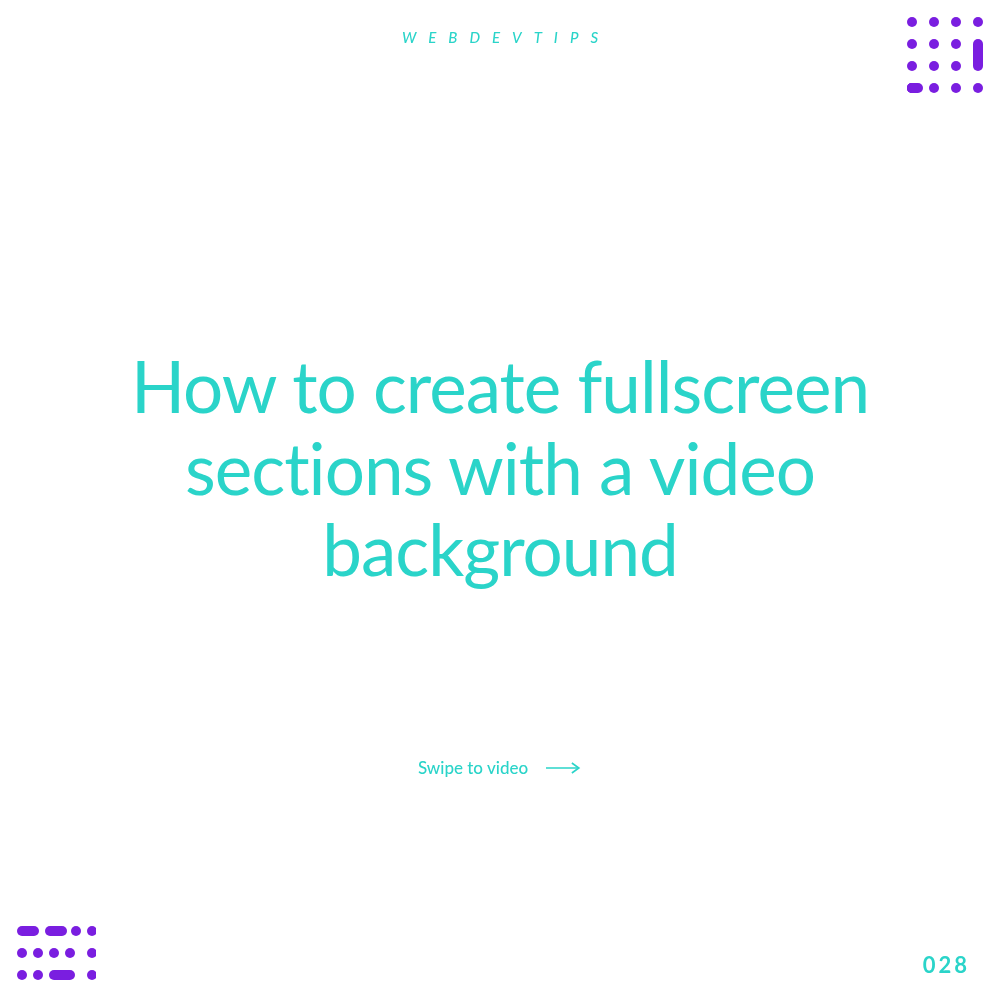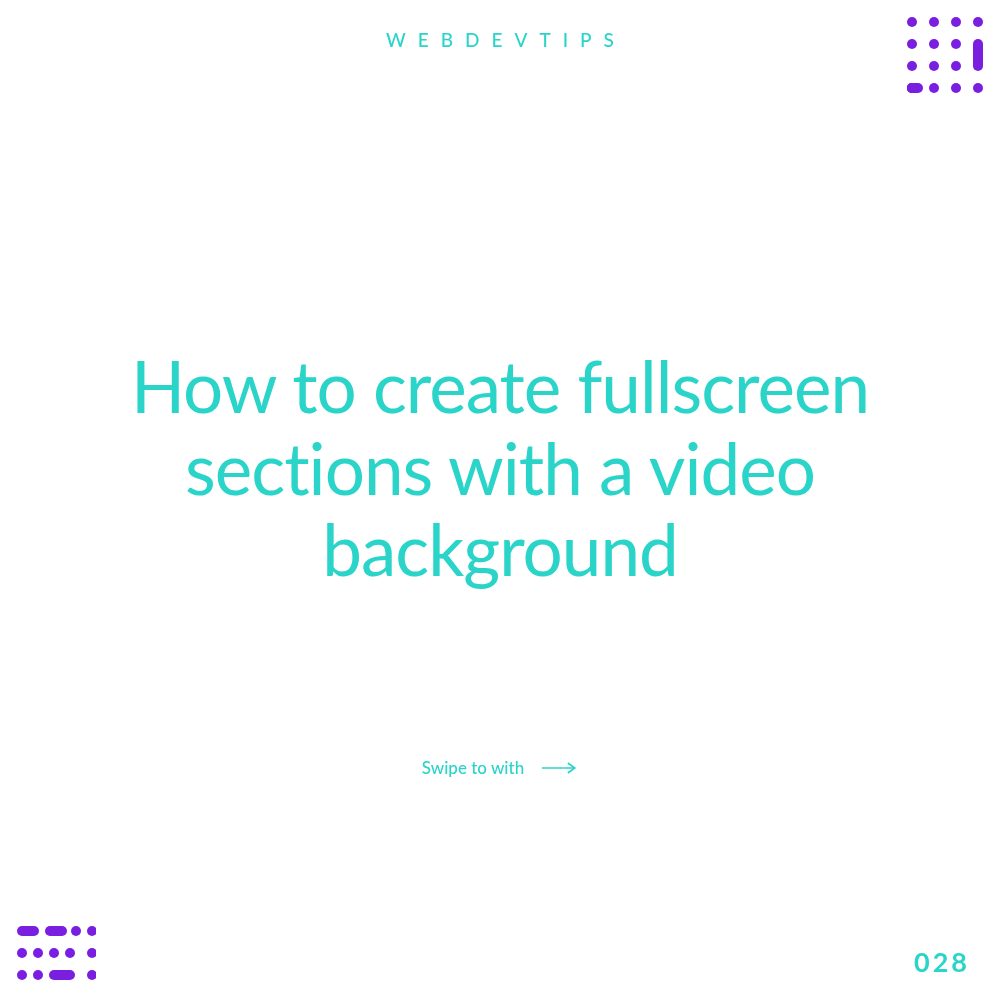--- a/index.html
+++ b/index.html
@@ -8,24 +8,25 @@
     background: #ffffff;
     font-family: -apple-system, BlinkMacSystemFont, "Segoe UI", "Lato", "Helvetica Neue", Arial, sans-serif;
     position: relative;
   }
   .brand {
     position: absolute;
     top: 28px;
     left: 50%;
     transform: translateX(-50%);
     color: #2AD4C9;
-    font-size: 19px;
+    font-size: 15px;
     font-weight: 500;
     letter-spacing: 12px;
     text-indent: 12px;
+    font-style: italic;
   }
   .title {
     position: absolute;
     top: 345px;
     left: 50%;
     transform: translateX(-50%);
     width: 880px;
     text-align: center;
     color: #2AD4C9;
     font-size: 71px;
@@ -49,21 +50,21 @@
   }
   .arrow {
     display: inline-block;
     line-height: 0;
   }
   .page-number {
     position: absolute;
     bottom: 22px;
     right: 30px;
     color: #2AD4C9;
-    font-size: 27px;
+    font-size: 22px;
     font-weight: 700;
     letter-spacing: 3px;
   }
   .deco-tr {
     position: absolute;
     top: 14px;
     right: 14px;
   }
   .deco-bl {
     position: absolute;
@@ -72,21 +73,21 @@
   }
 </style>
 </head>
 <body>
 
 <div class="brand">WEBDEVTIPS</div>
 
 <h1 class="title">How to create fullscreen sections with a video background</h1>
 
 <div class="swipe">
-  <span class="swipe-text">Swipe to with</span>
+  <span class="swipe-text">Swipe to video</span>
   <span class="arrow">
     <svg width="36" height="12" viewBox="0 0 36 12">
       <line x1="0" y1="6" x2="32" y2="6" stroke="#2AD4C9" stroke-width="1.6"></line>
       <polyline points="26,1 33,6 26,11" fill="none" stroke="#2AD4C9" stroke-width="1.6"></polyline>
     </svg>
   </span>
 </div>
 
 <div class="page-number">028</div>
 

